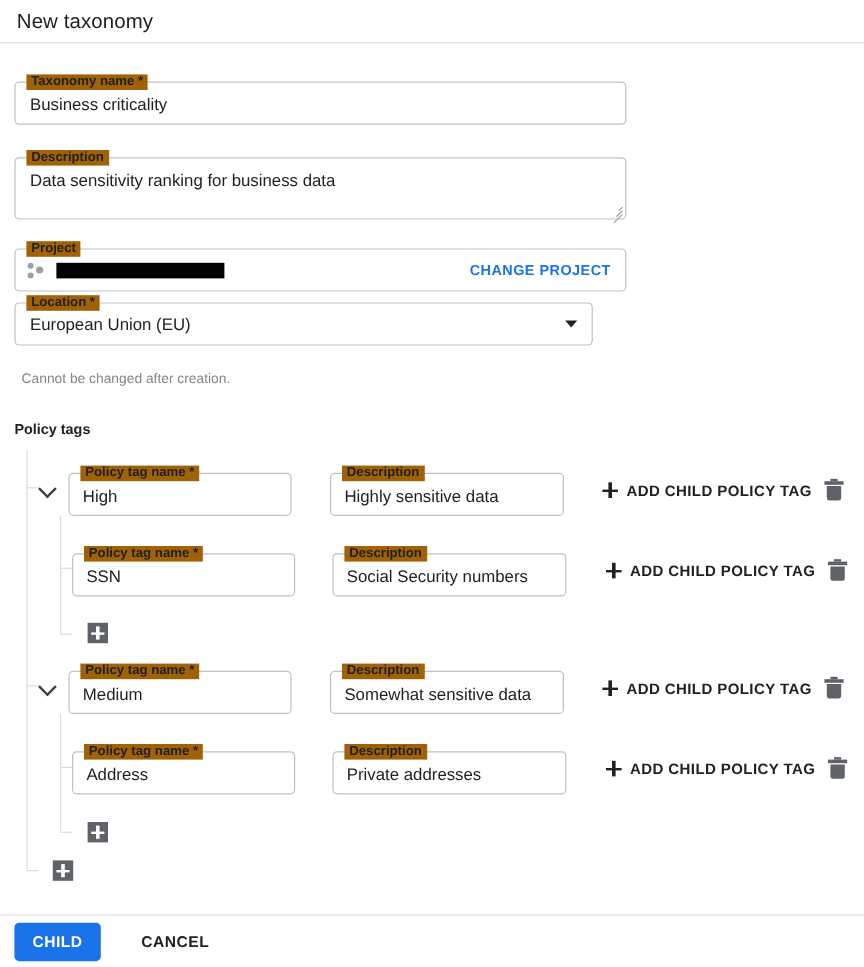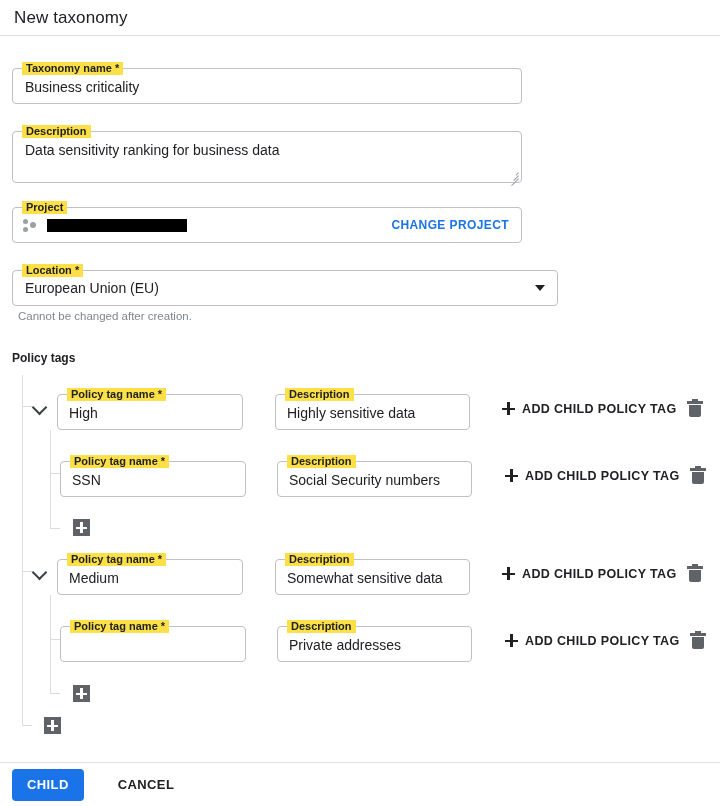--- a/index.html
+++ b/index.html
@@ -25,21 +25,21 @@
   .field { position: relative; }
   .field .box {
     border: 1px solid #bdc1c6;
     border-radius: 4px;
     background: #fff;
     position: relative;
   }
   .field .legend {
     position: absolute;
     top: -7px; left: 9px;
-    background: #fde047;
+    background: #a16207;
     padding: 0 4px;
     font-size: 11px;
     font-weight: bold;
     line-height: 13px;
     color: #202124;
     white-space: nowrap;
     text-align: center;
   }
   .field .value {
     font-size: 14px;
@@ -81,21 +81,21 @@
     height: 13px; width: 140px; background: #000;
     flex: 0 0 auto;
   }
   .change-link {
     margin-left: auto;
     font-size: 12px; font-weight: bold;
     color: #1a73e8; letter-spacing: .4px;
     cursor: pointer;
   }
 
-  .f-loc { position: absolute; left: 12px; top: 270px; width: 546px; }
+  .f-loc { position: absolute; left: 12px; top: 252px; width: 482px; }
   .f-loc .box { height: 36px; display: flex; align-items: center; padding: 0 12px; }
   .caret {
     margin-left: auto;
     width: 0; height: 0;
     border-left: 5px solid transparent;
     border-right: 5px solid transparent;
     border-top: 6px solid #202124;
   }
   .hint {
     position: absolute; left: 18px; top: 310px;
@@ -350,20 +350,21 @@
     </div>
   </div>
 
   <div class="vline" style="left:50px; top:220px; height:98px;"></div>
 
   <div class="hline" style="left:50px; top:264px; width:10px;"></div>
   <div class="row lvl2" style="position:absolute; left:0; top:232px; width:720px;">
     <div class="field tag-name">
       <div class="box">
         <div class="legend">Policy tag name *</div>
+        <div class="value">Address</div>
       </div>
     </div>
     <div class="field tag-desc">
       <div class="box">
         <div class="legend">Description</div>
         <div class="value">Private addresses</div>
       </div>
     </div>
     <div class="add-child">
       <span class="plus-glyph"></span>

